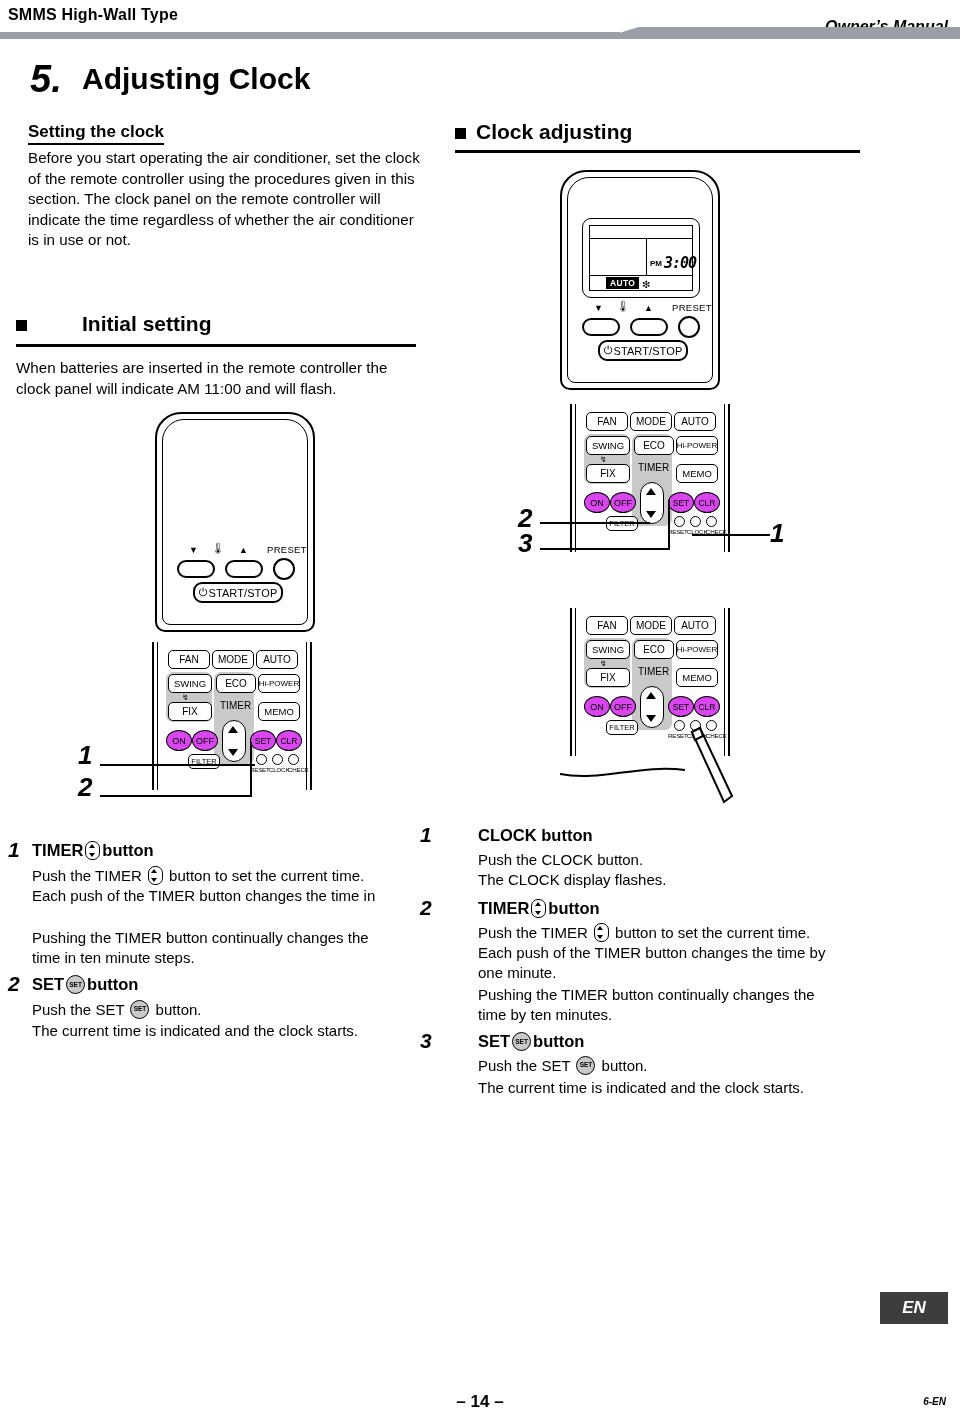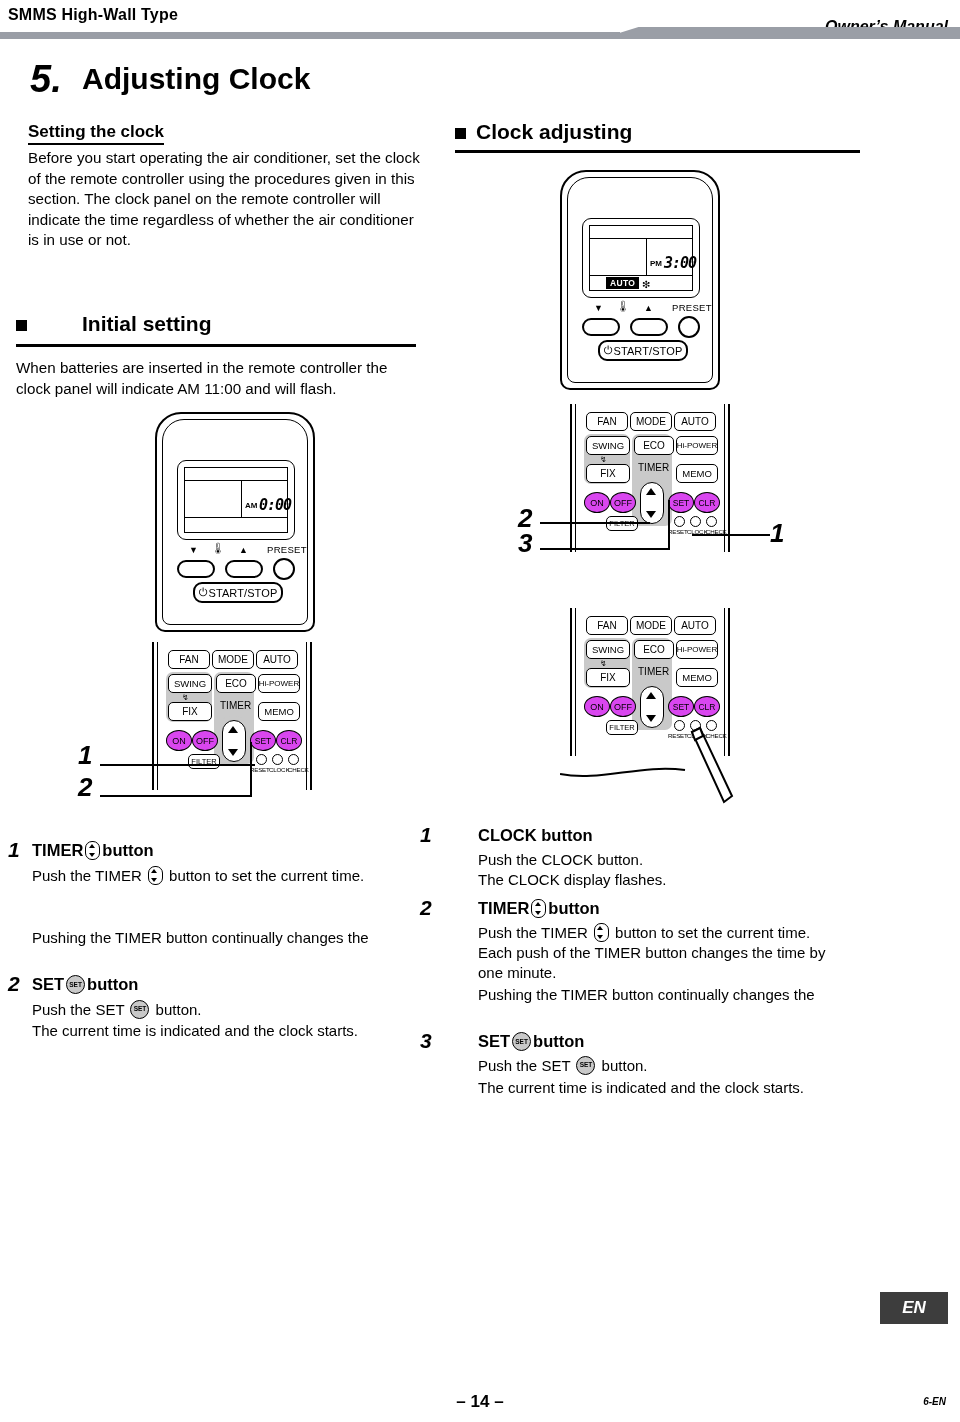--- a/index.html
+++ b/index.html
@@ -189,29 +189,20 @@
   <div class="cnum" style="left:518px;top:503px;">2</div>
   <div class="cline" style="left:540px;top:522px;width:110px;"></div>
   <div class="cnum" style="left:518px;top:528px;">3</div>
   <div class="cline" style="left:540px;top:548px;width:130px;"></div>
   <div class="cvert" style="left:668px;top:500px;height:49px;"></div>
   <div class="cnum" style="left:770px;top:518px;">1</div>
   <div class="cline" style="left:692px;top:534px;width:78px;"></div>
 
   <div class="remote" style="left:155px;top:412px;width:160px;height:220px;">
     <div class="rbody"></div>
-    <div class="lcd-outer" style="left:22px;top:48px;width:116px;height:78px;">
-      <div class="lcd" style="left:6px;top:6px;right:6px;bottom:6px;">
-        <div class="lcd-hline" style="top:12px;"></div>
-        <div class="lcd-hline" style="bottom:14px;"></div>
-        <div class="lcd-vline" style="left:56px;top:12px;bottom:14px;"></div>
-        <div class="lcd-ampm" style="left:60px;bottom:22px;">AM</div>
-        <div class="lcd-time" style="left:74px;bottom:18px;font-size:15px;">0:00</div>
-      </div>
-    </div>
     <div class="arrow-dn" style="left:34px;top:134px;">▼</div>
     <div class="thermo" style="left:56px;top:130px;">🌡</div>
     <div class="arrow-up" style="left:84px;top:134px;">▲</div>
     <div class="preset-lbl" style="left:112px;top:132px;">PRESET</div>
     <div class="tbtn" style="left:22px;top:148px;width:34px;height:14px;"></div>
     <div class="tbtn" style="left:70px;top:148px;width:34px;height:14px;"></div>
     <div class="preset-circ" style="left:118px;top:146px;width:18px;height:18px;"></div>
     <div class="ss" style="left:38px;top:170px;width:86px;height:17px;">
       <span style="margin-right:1px;">⏻</span>
       <span>START/STOP</span>
@@ -313,21 +304,23 @@
     <path d="M0 18 C40 26, 80 8, 125 14" fill="none" stroke="#000" stroke-width="2"></path>
   </svg>
 
   <div class="step-n" style="left:8px;top:838px;">1</div>
   <div class="step-h" style="left:32px;top:841px;">
     <span>TIMER</span><span class="ic-timer"></span><span>button</span>
   </div>
   <div class="step-b" style="left:32px;top:866px;width:390px;">
     Push the TIMER <span class="ic-timer"></span> button to set the current time.
   </div>
+  <div class="step-b" style="left:32px;top:886px;width:390px;">Each push of the TIMER button changes the time in</div>
   <div class="step-b" style="left:32px;top:928px;width:390px;">Pushing the TIMER button continually changes the</div>
+  <div class="step-b" style="left:32px;top:948px;width:390px;">time in ten minute steps.</div>
 
   <div class="step-n" style="left:8px;top:972px;">2</div>
   <div class="step-h" style="left:32px;top:975px;">
     <span>SET</span><span class="ic-set"><span>SET</span></span><span>button</span>
   </div>
   <div class="step-b" style="left:32px;top:1000px;width:390px;">
     Push the SET <span class="ic-set"><span>SET</span></span> button.
   </div>
   <div class="step-b" style="left:32px;top:1021px;width:390px;">The current time is indicated and the clock starts.</div>
 
@@ -339,20 +332,21 @@
   <div class="step-n" style="left:420px;top:896px;">2</div>
   <div class="step-h" style="left:478px;top:899px;">
     <span>TIMER</span><span class="ic-timer"></span><span>button</span>
   </div>
   <div class="step-b" style="left:478px;top:923px;width:400px;">
     Push the TIMER <span class="ic-timer"></span> button to set the current time.
   </div>
   <div class="step-b" style="left:478px;top:943px;width:400px;">Each push of the TIMER button changes the time by</div>
   <div class="step-b" style="left:478px;top:963px;width:400px;">one minute.</div>
   <div class="step-b" style="left:478px;top:985px;width:400px;">Pushing the TIMER button continually changes the</div>
+  <div class="step-b" style="left:478px;top:1005px;width:400px;">time by ten minutes.</div>
 
   <div class="step-n" style="left:420px;top:1029px;">3</div>
   <div class="step-h" style="left:478px;top:1032px;">
     <span>SET</span><span class="ic-set"><span>SET</span></span><span>button</span>
   </div>
   <div class="step-b" style="left:478px;top:1056px;width:400px;">
     Push the SET <span class="ic-set"><span>SET</span></span> button.
   </div>
   <div class="step-b" style="left:478px;top:1078px;width:400px;">The current time is indicated and the clock starts.</div>
 

